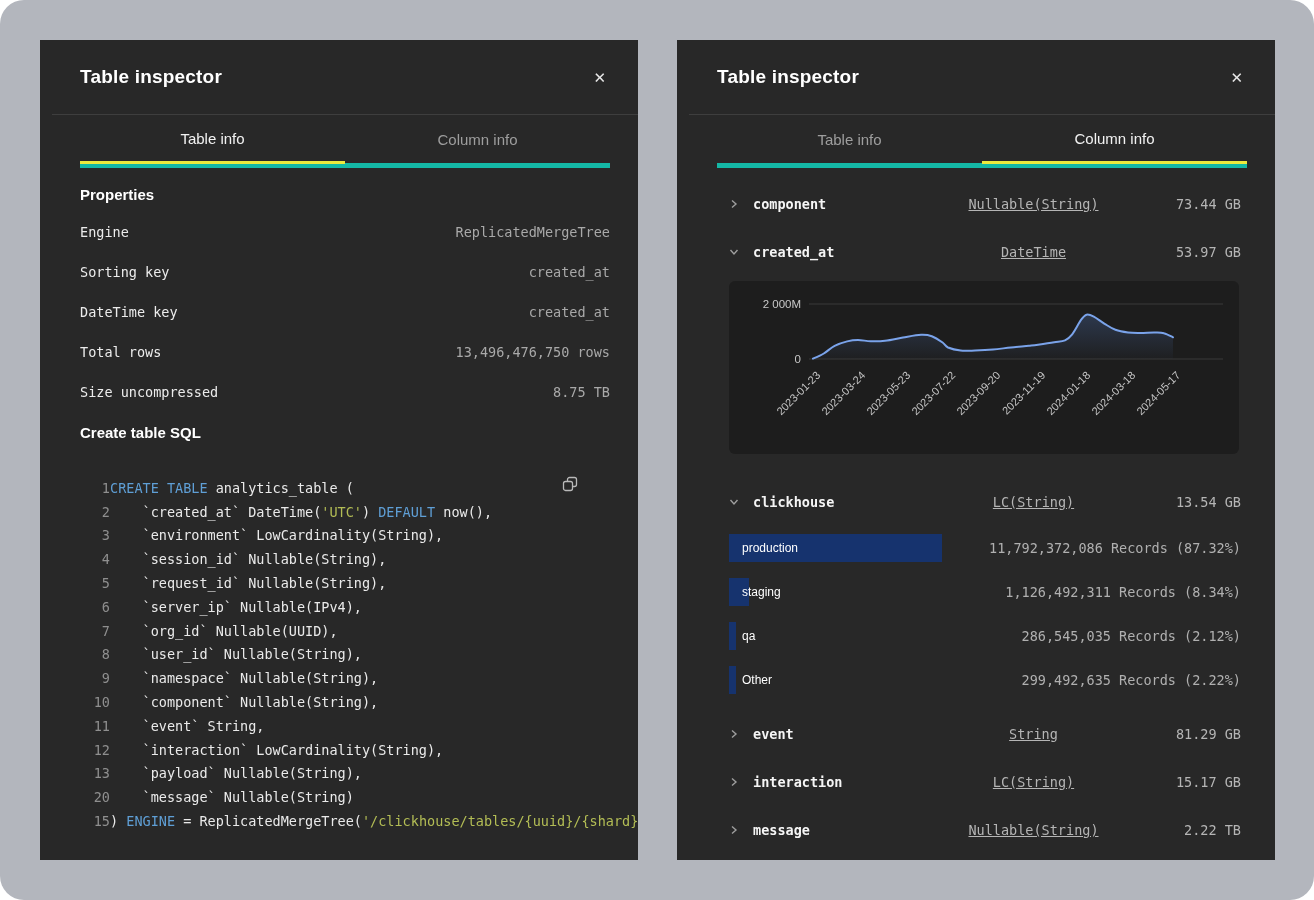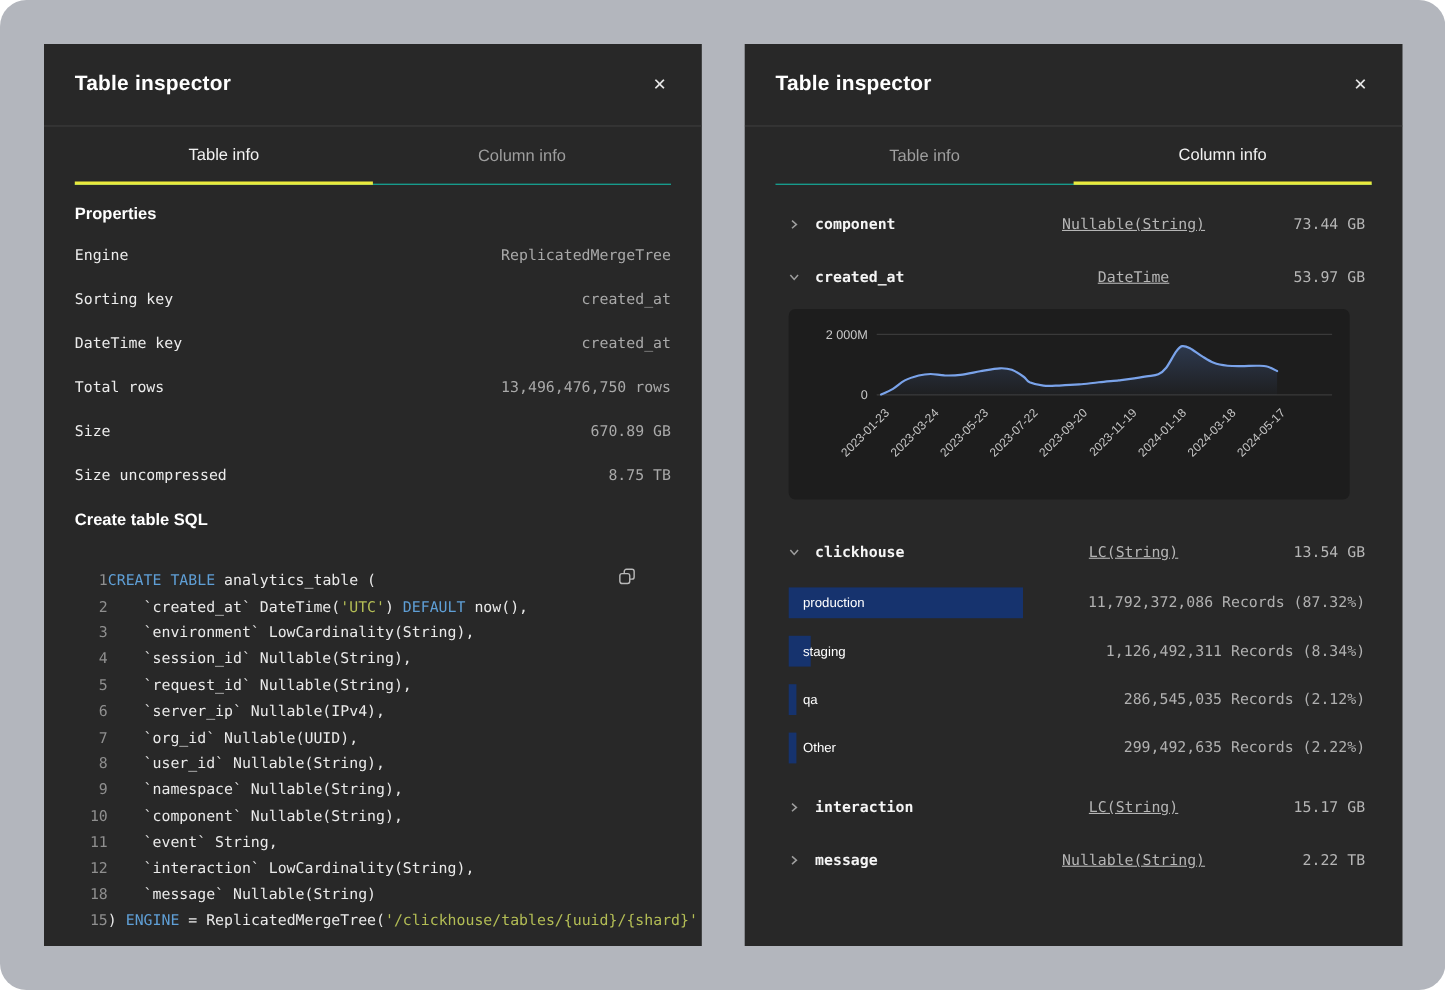--- a/index.html
+++ b/index.html
@@ -1,30 +1,30 @@
 <!DOCTYPE html>
 <html><head>
 <meta charset="utf-8">
 <style>
   * { margin:0; padding:0; box-sizing:border-box; }
   html,body { width:1314px; height:900px; background:#ffffff; font-family:"Liberation Sans", sans-serif; }
   #stage { position:relative; width:1314px; height:900px; background:#b3b6bd; border-radius:24px; overflow:hidden; }
 
-  .panel { position:absolute; top:40px; width:598px; height:820px; background:#282828; overflow:hidden; }
+  .panel { position:absolute; top:40px; width:598px; height:820px; background:#282828; overflow:hidden;padding-left:12px; }
   #left-panel { left:40px; }
   #right-panel { left:677px; }
 
   .panel-header { height:75px; display:flex; align-items:center; justify-content:space-between;
                   padding:0 28px; border-bottom:1px solid #3e3e3e; }
   .panel-title { color:#ffffff; font-size:19px; font-weight:bold; letter-spacing:.2px; }
   .close-btn { background:none; border:none; color:#e8e8e8; font-size:15px; cursor:pointer; line-height:1; padding:4px; }
 
   .panel-body { padding:0 28px; }
 
-  .tabs { display:flex; border-bottom:1px solid #14b8a6; height:53px; }
+  .tabs { display:flex; border-bottom:5px solid #14b8a6; height:53px; }
   .tab { flex:1; display:flex; align-items:center; justify-content:center; font-size:15px;
          color:#9e9e9e; cursor:pointer; }
   .tab.active { color:#f2f2f2; border-bottom:3px solid #ebe93d; margin-bottom:-1px; }
 
   .section-heading { margin-top:8px; height:36px; display:flex; align-items:center;
                      color:#ffffff; font-size:15px; font-weight:bold; }
   .sql-heading { margin-top:0; height:40px; }
 
   .mono { font-family:"DejaVu Sans Mono", monospace; font-size:13.5px; }
 
@@ -85,24 +85,20 @@
           <span class="prop-label">Sorting key</span>
           <span class="prop-value">created_at</span>
         </div>
         <div class="prop-row mono">
           <span class="prop-label">DateTime key</span>
           <span class="prop-value">created_at</span>
         </div>
         <div class="prop-row mono">
           <span class="prop-label">Total rows</span>
           <span class="prop-value">13,496,476,750 rows</span>
-        </div>
-        <div class="prop-row mono">
-          <span class="prop-label">Size</span>
-          <span class="prop-value">670.89 GB</span>
         </div>
         <div class="prop-row mono">
           <span class="prop-label">Size uncompressed</span>
           <span class="prop-value">8.75 TB</span>
         </div>
       </div>
 
       <div class="section-heading sql-heading">Create table SQL</div>
 
       <div class="code-block mono">
@@ -118,21 +114,22 @@
             <div class="code-line"><span class="ln">3</span><span class="code-text"><span>    `environment` LowCardinality(String),</span></span></div>
             <div class="code-line"><span class="ln">4</span><span class="code-text"><span>    `session_id` Nullable(String),</span></span></div>
             <div class="code-line"><span class="ln">5</span><span class="code-text"><span>    `request_id` Nullable(String),</span></span></div>
             <div class="code-line"><span class="ln">6</span><span class="code-text"><span>    `server_ip` Nullable(IPv4),</span></span></div>
             <div class="code-line"><span class="ln">7</span><span class="code-text"><span>    `org_id` Nullable(UUID),</span></span></div>
             <div class="code-line"><span class="ln">8</span><span class="code-text"><span>    `user_id` Nullable(String),</span></span></div>
             <div class="code-line"><span class="ln">9</span><span class="code-text"><span>    `namespace` Nullable(String),</span></span></div>
             <div class="code-line"><span class="ln">10</span><span class="code-text"><span>    `component` Nullable(String),</span></span></div>
             <div class="code-line"><span class="ln">11</span><span class="code-text"><span>    `event` String,</span></span></div>
             <div class="code-line"><span class="ln">12</span><span class="code-text"><span>    `interaction` LowCardinality(String),</span></span></div>
-            <div class="code-line"><span class="ln">18</span><span class="code-text"><span>    `message` Nullable(String)</span></span></div>
+            <div class="code-line"><span class="ln">13</span><span class="code-text"><span>    `payload` Nullable(String),</span></span></div>
+            <div class="code-line"><span class="ln">20</span><span class="code-text"><span>    `message` Nullable(String)</span></span></div>
             <div class="code-line"><span class="ln">15</span><span class="code-text"><span>) </span><span class="tok-kw">ENGINE</span><span> = ReplicatedMergeTree(</span><span class="tok-str">'/clickhouse/tables/{uuid}/{shard}'</span></span></div>
           </div>
       </div>
     </div>
   </div>
 
   <div class="panel" id="right-panel">
     <div class="panel-header">
       <span class="panel-title">Table inspector</span>
       <button class="close-btn">✕</button>
@@ -220,20 +217,30 @@
           </div>
           <div class="env-row">
             <div class="env-bar" style="width: 7px; background: rgb(22, 51, 110);"></div>
             <span class="env-label">Other</span>
             <span class="env-records mono">299,492,635 Records (2.22%)</span>
           </div>
         </div>
 
         <div class="env-gap"></div>
 
+        <div class="col-row mono">
+          <span class="chev">
+              <svg width="10" height="10" viewBox="0 0 10 10">
+                <path d="M3 1.5 L7 5 L3 8.5" fill="none" stroke="#9e9e9e" stroke-width="1.4"></path>
+              </svg>
+            </span>
+          <span class="col-name">event</span>
+          <span class="col-type">String</span>
+          <span class="col-size">81.29 GB</span>
+        </div>
 
         <div class="col-row mono">
           <span class="chev">
               <svg width="10" height="10" viewBox="0 0 10 10">
                 <path d="M3 1.5 L7 5 L3 8.5" fill="none" stroke="#9e9e9e" stroke-width="1.4"></path>
               </svg>
             </span>
           <span class="col-name">interaction</span>
           <span class="col-type">LC(String)</span>
           <span class="col-size">15.17 GB</span>

